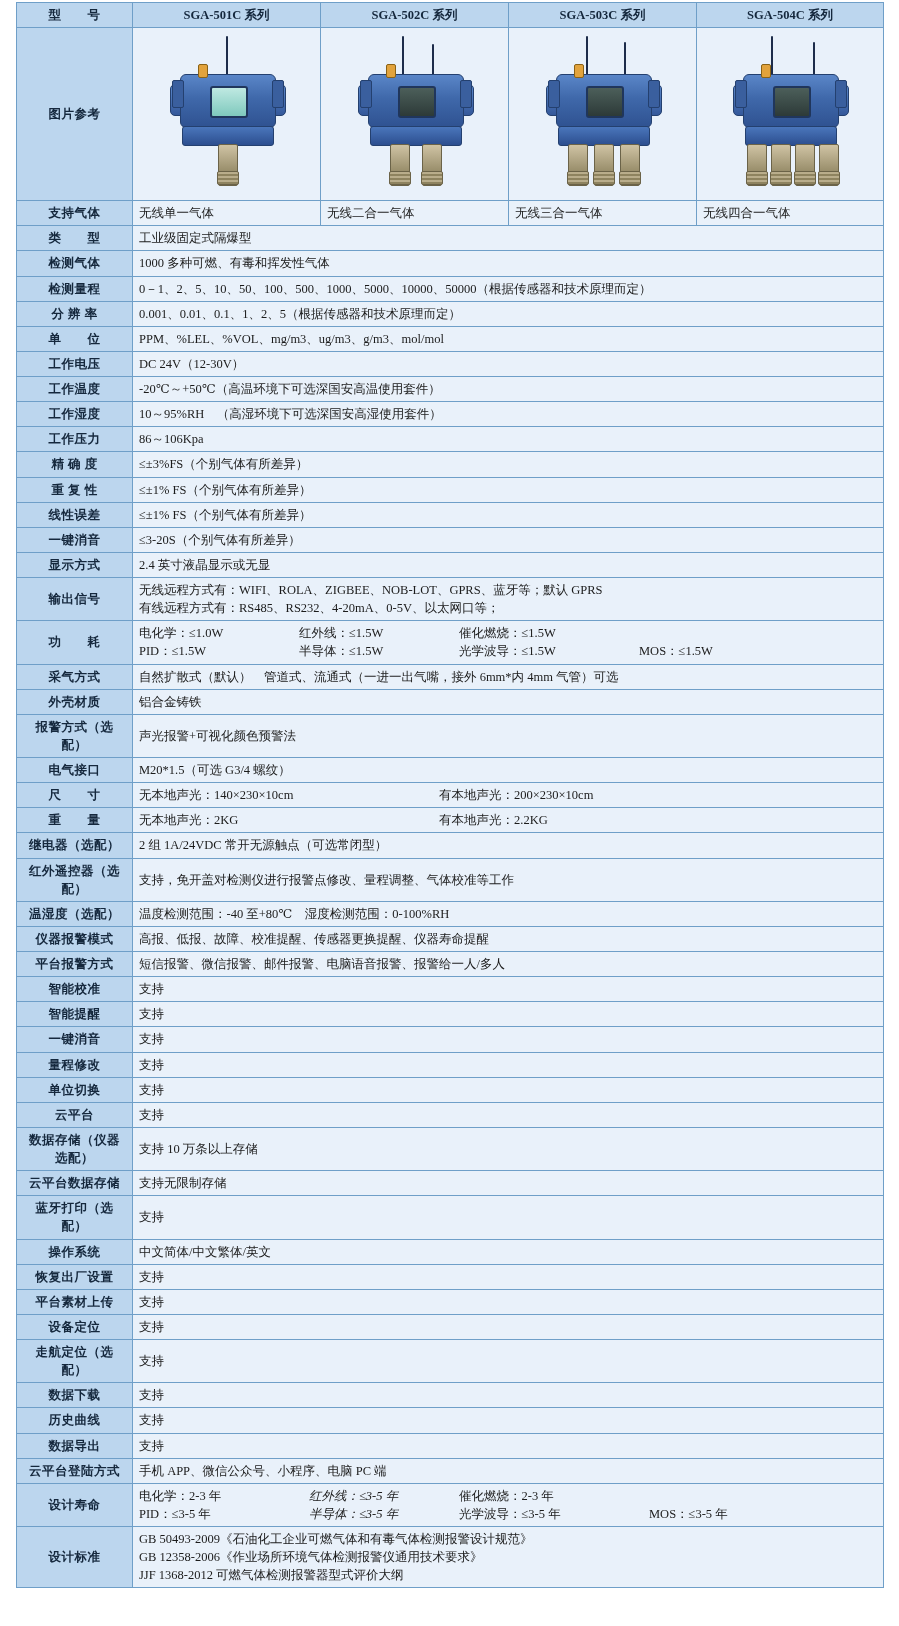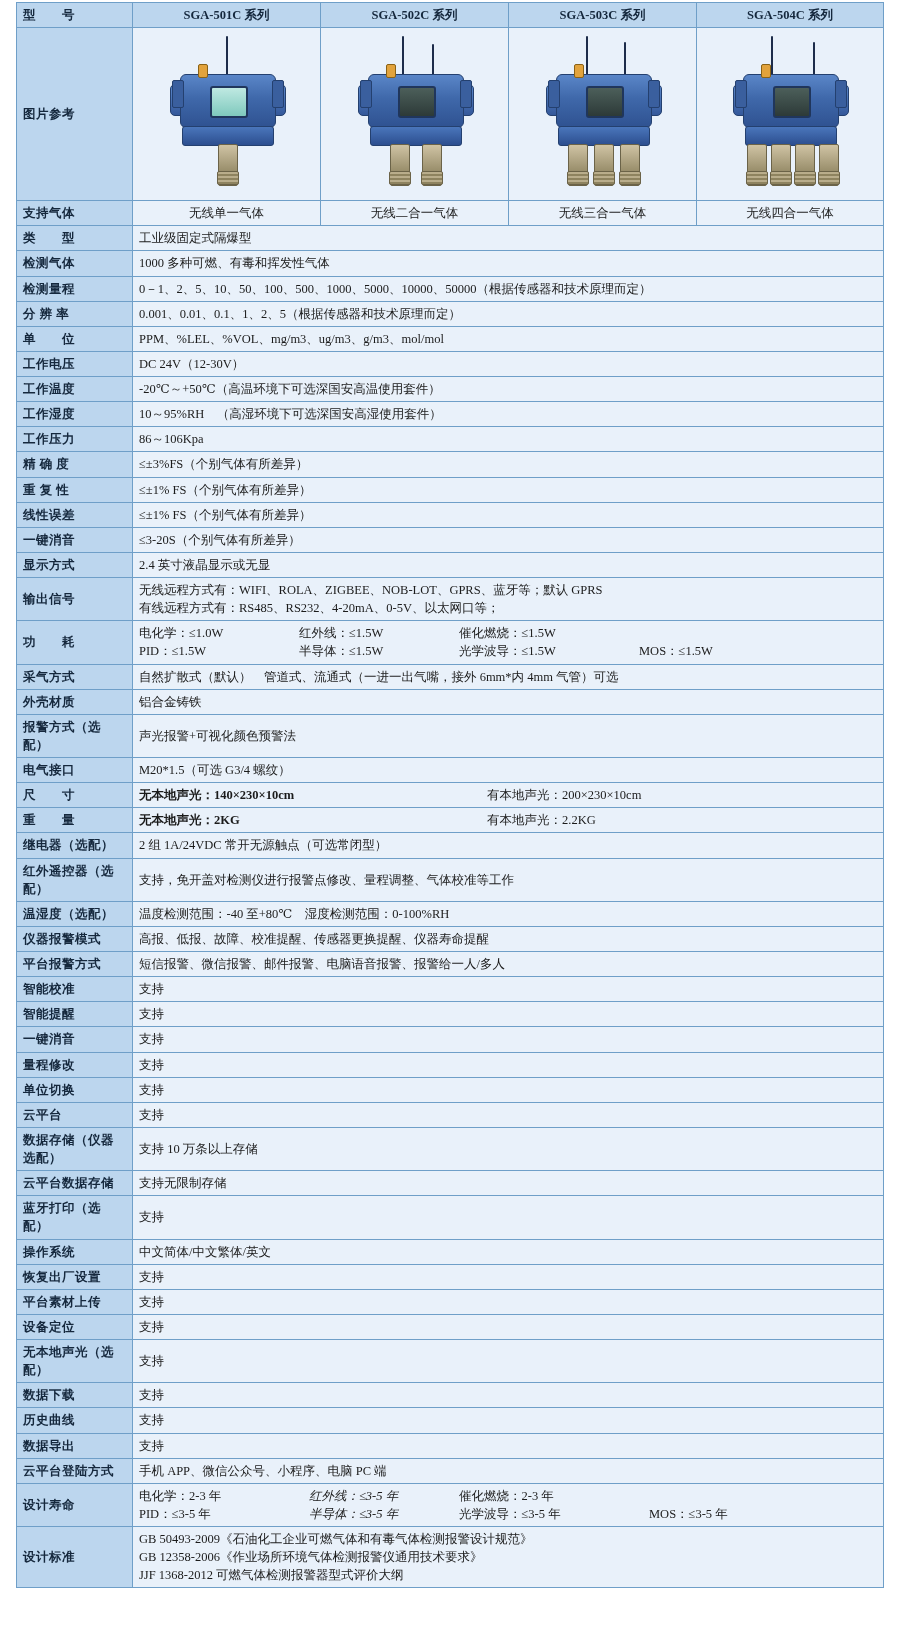--- a/index.html
+++ b/index.html
@@ -12,39 +12,39 @@
   td{
     border:1px solid #6f9fc8;
     font-size:12.5px;
     color:#1b1b1b;
     padding:3px 6px;
     vertical-align:middle;
     line-height:1.45;
   }
   td.label{
     background:#bcd6ee;
-    text-align:left;
+    text-align:center;
     font-weight:bold;
     width:116px;
     color:#15283d;
     letter-spacing:0.5px;
     margin-left:13px;
   }
   td.val{background:#e9f1fa;text-align:left;}
   td.head{
     background:#bcd6ee;
     text-align:center;
     font-weight:bold;
     color:#15283d;
   }
   td.imgcell{background:#e9f1fa;text-align:center;padding:6px 2px;}
-  td.gascell{background:#e9f1fa;text-align:center;}
+  td.gascell{background:#e9f1fa;text-align:left;}
   .two-col{display:flex;}
-  .two-col .c1{width:300px;font-weight:bold;}
-  .two-col .c2{flex:1;margin-left:48px;}
+  .two-col .c1{width:300px;}
+  .two-col .c2{flex:1;}
   .pwr-row{display:flex;flex-wrap:wrap;}
   .pwr-row span{display:inline-block;}
   .w1{width:160px;}
   .w2{width:160px;}
   .w3{width:180px;}
   .w4{width:150px;}
   .life .w1{width:170px;}
   .life .w2{width:150px;font-style:italic;}
   .life .w3{width:190px;}
   .multi div{white-space:nowrap;}
@@ -371,21 +371,21 @@
         </tr>
   <tr>
           <td class="label">平台素材上传</td>
           <td class="val" colspan="4">支持</td>
         </tr>
   <tr>
           <td class="label">设备定位</td>
           <td class="val" colspan="4">支持</td>
         </tr>
   <tr>
-          <td class="label">无本地声光（选配）</td>
+          <td class="label">走航定位（选配）</td>
           <td class="val" colspan="4">支持</td>
         </tr>
   <tr>
           <td class="label">数据下载</td>
           <td class="val" colspan="4">支持</td>
         </tr>
   <tr>
           <td class="label">历史曲线</td>
           <td class="val" colspan="4">支持</td>
         </tr>

